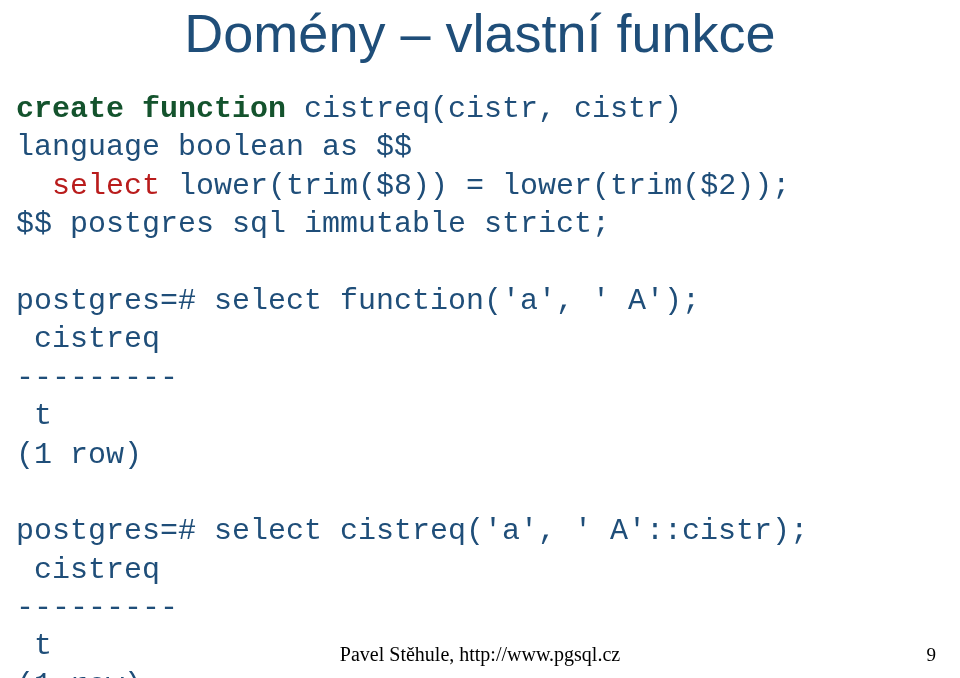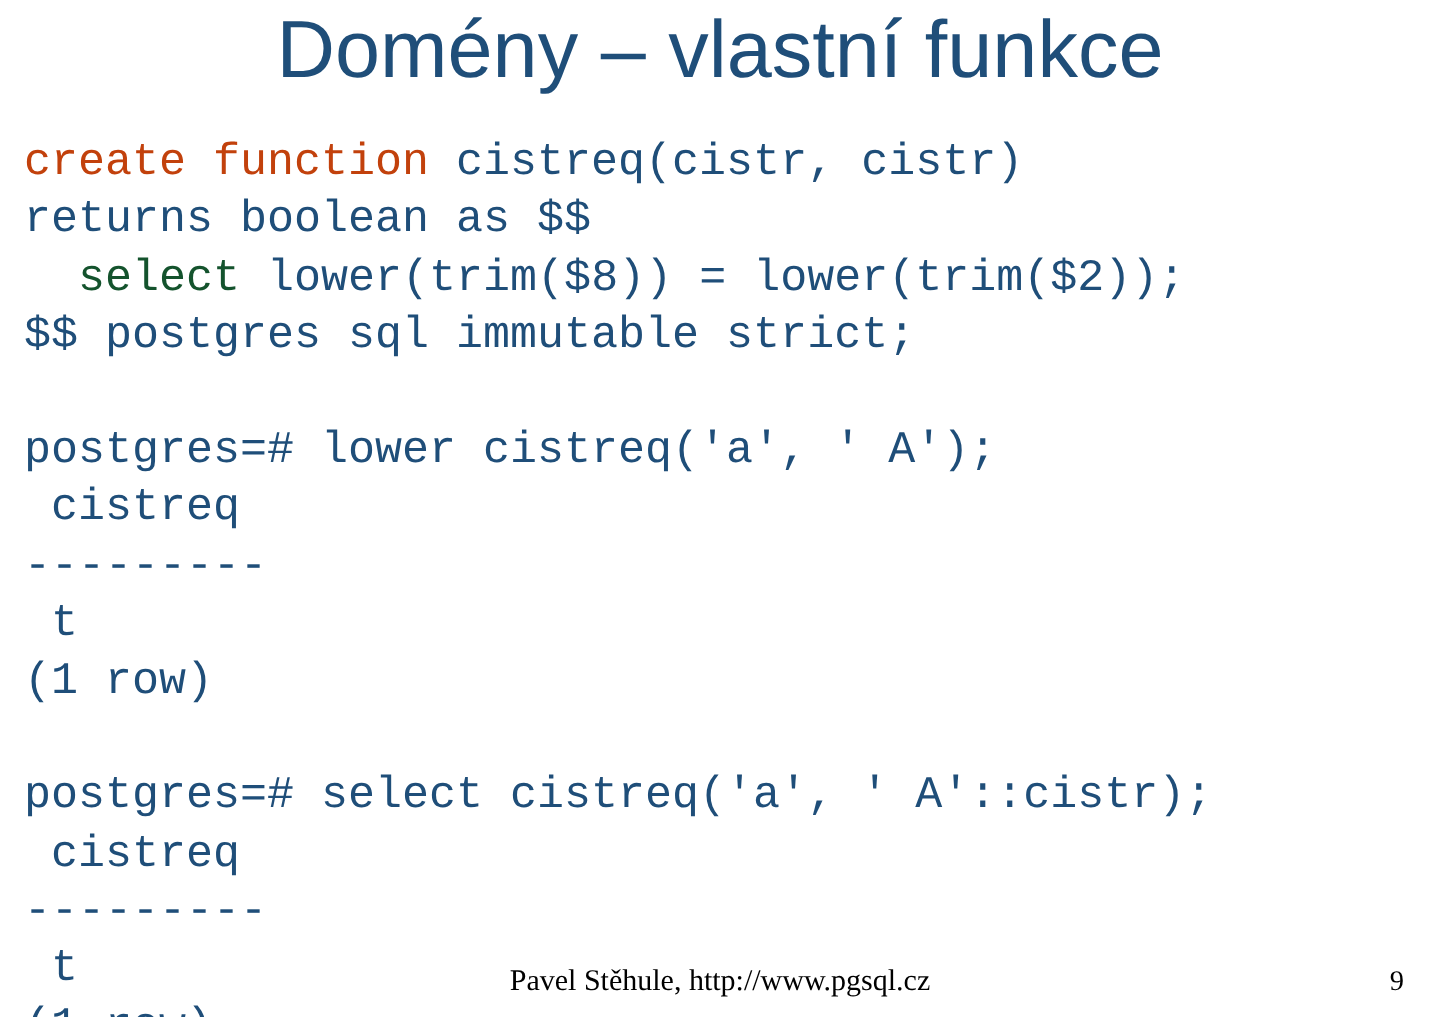--- a/index.html
+++ b/index.html
@@ -31,22 +31,22 @@
     position: absolute;
     top: 90px;
     left: 16px;
     right: 16px;
     font-family: "Liberation Mono", "DejaVu Sans Mono", "Courier New", monospace;
     font-size: 30px;
     line-height: 1.28;
     color: #1f4e79;
     white-space: pre;
   }
-  .kw  { color: #c2410c; font-weight: 400; }
-  .kw2 { color: #14532d; }
+  .kw  { color: #14532d; font-weight: 700; }
+  .kw2 { color: #b91c1c; }
   .footer {
     position: absolute;
     bottom: 12px;
     left: 0;
     width: 100%;
     text-align: center;
     font-family: "Times New Roman", Times, serif;
     font-size: 20px;
     color: #000;
   }
@@ -60,25 +60,25 @@
   }
 </style>
 </head>
 <body>
 
 <div class="slide">
 
   <div class="title">Domény – vlastní funkce</div>
 
   <div class="code-area"><span class="kw">create function</span><span> cistreq(cistr, cistr)</span>
-<span>returns boolean as $$</span>
+<span>language boolean as $$</span>
 <span>  </span><span class="kw2">select</span><span> lower(trim($8)) = lower(trim($2));</span>
 <span>$$ postgres sql immutable strict;</span>
 <span></span>
-<span>postgres=# lower cistreq('a', ' A');</span>
+<span>postgres=# select function('a', ' A');</span>
 <span> cistreq </span>
 <span>---------</span>
 <span> t</span>
 <span>(1 row)</span>
 <span></span>
 <span>postgres=# select cistreq('a', ' A'::cistr);</span>
 <span> cistreq </span>
 <span>---------</span>
 <span> t</span>
 <span>(1 row)</span></div>

